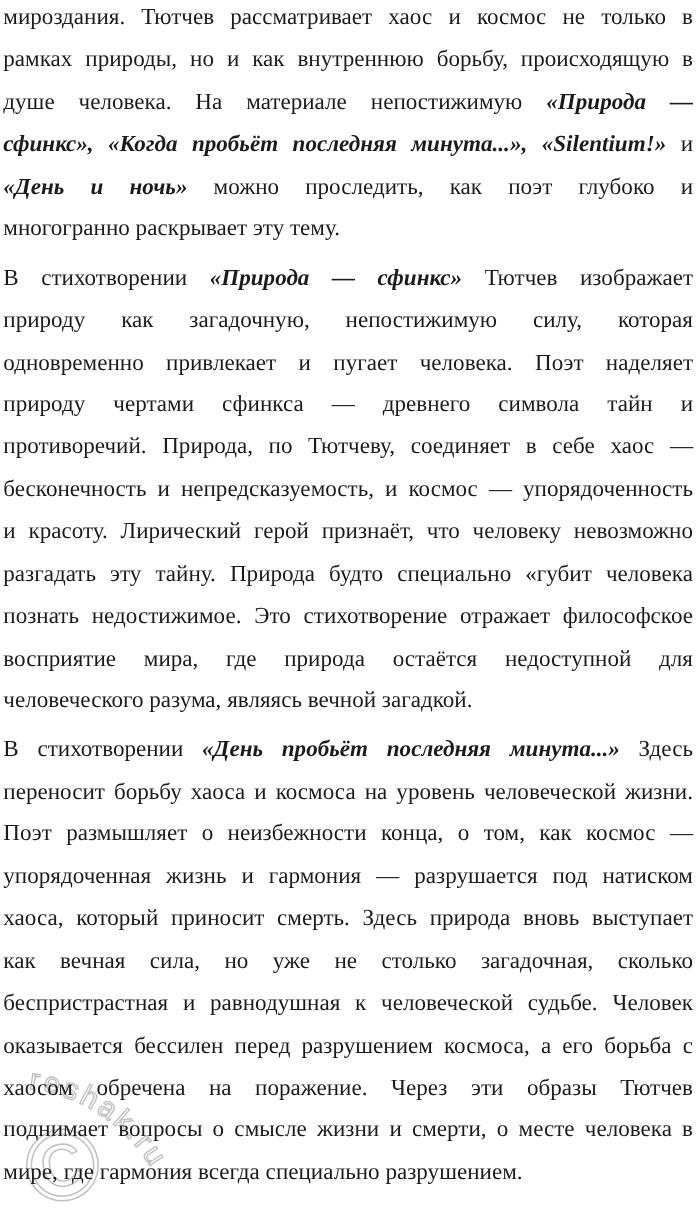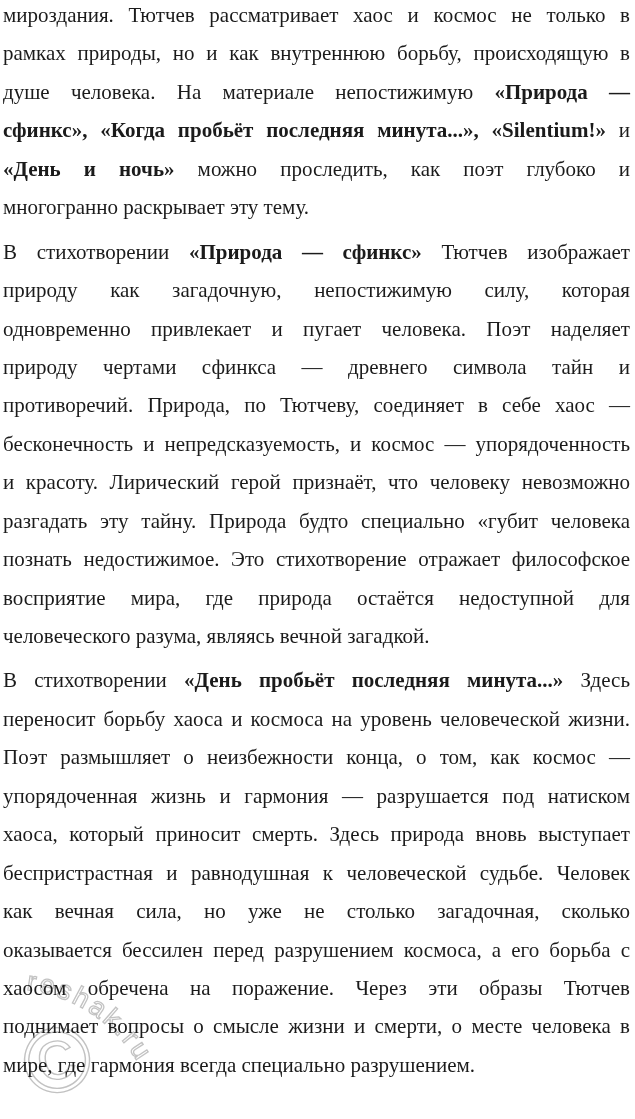--- a/index.html
+++ b/index.html
@@ -30,20 +30,21 @@
     height: 38.45px;
     text-align: justify;
     text-align-last: justify;
     overflow: visible;
   }
   .line.last {
     text-align-last: left;
   }
   .line b {
     font-weight: bold;
+    font-style: italic;
   }
   .watermark {
     position: absolute;
     left: 0;
     top: 940px;
     z-index: 0;
     pointer-events: none;
     opacity: 0.85;
   }
   .watermark text {
@@ -84,20 +85,20 @@
       <div class="line"><span>познать недостижимое. Это стихотворение отражает философское</span></div>
       <div class="line"><span>восприятие мира, где природа остаётся недоступной для</span></div>
       <div class="line last"><span>человеческого разума, являясь вечной загадкой.</span></div>
     </div>
     <div class="paragraph">
       <div class="line"><span>В стихотворении </span><b>«День пробьёт последняя минута...»</b><span> Здесь</span></div>
       <div class="line"><span>переносит борьбу хаоса и космоса на уровень человеческой жизни.</span></div>
       <div class="line"><span>Поэт размышляет о неизбежности конца, о том, как космос —</span></div>
       <div class="line"><span>упорядоченная жизнь и гармония — разрушается под натиском</span></div>
       <div class="line"><span>хаоса, который приносит смерть. Здесь природа вновь выступает</span></div>
+      <div class="line"><span>как вечная сила, но уже не столько загадочная, сколько</span></div>
       <div class="line"><span>беспристрастная и равнодушная к человеческой судьбе. Человек</span></div>
-      <div class="line"><span>как вечная сила, но уже не столько загадочная, сколько</span></div>
       <div class="line"><span>оказывается бессилен перед разрушением космоса, а его борьба с</span></div>
       <div class="line"><span>хаосом обречена на поражение. Через эти образы Тютчев</span></div>
       <div class="line"><span>поднимает вопросы о смысле жизни и смерти, о месте человека в</span></div>
       <div class="line last"><span>мире, где гармония всегда специально разрушением.</span></div>
     </div>
   </main>
 
 </body></html>

